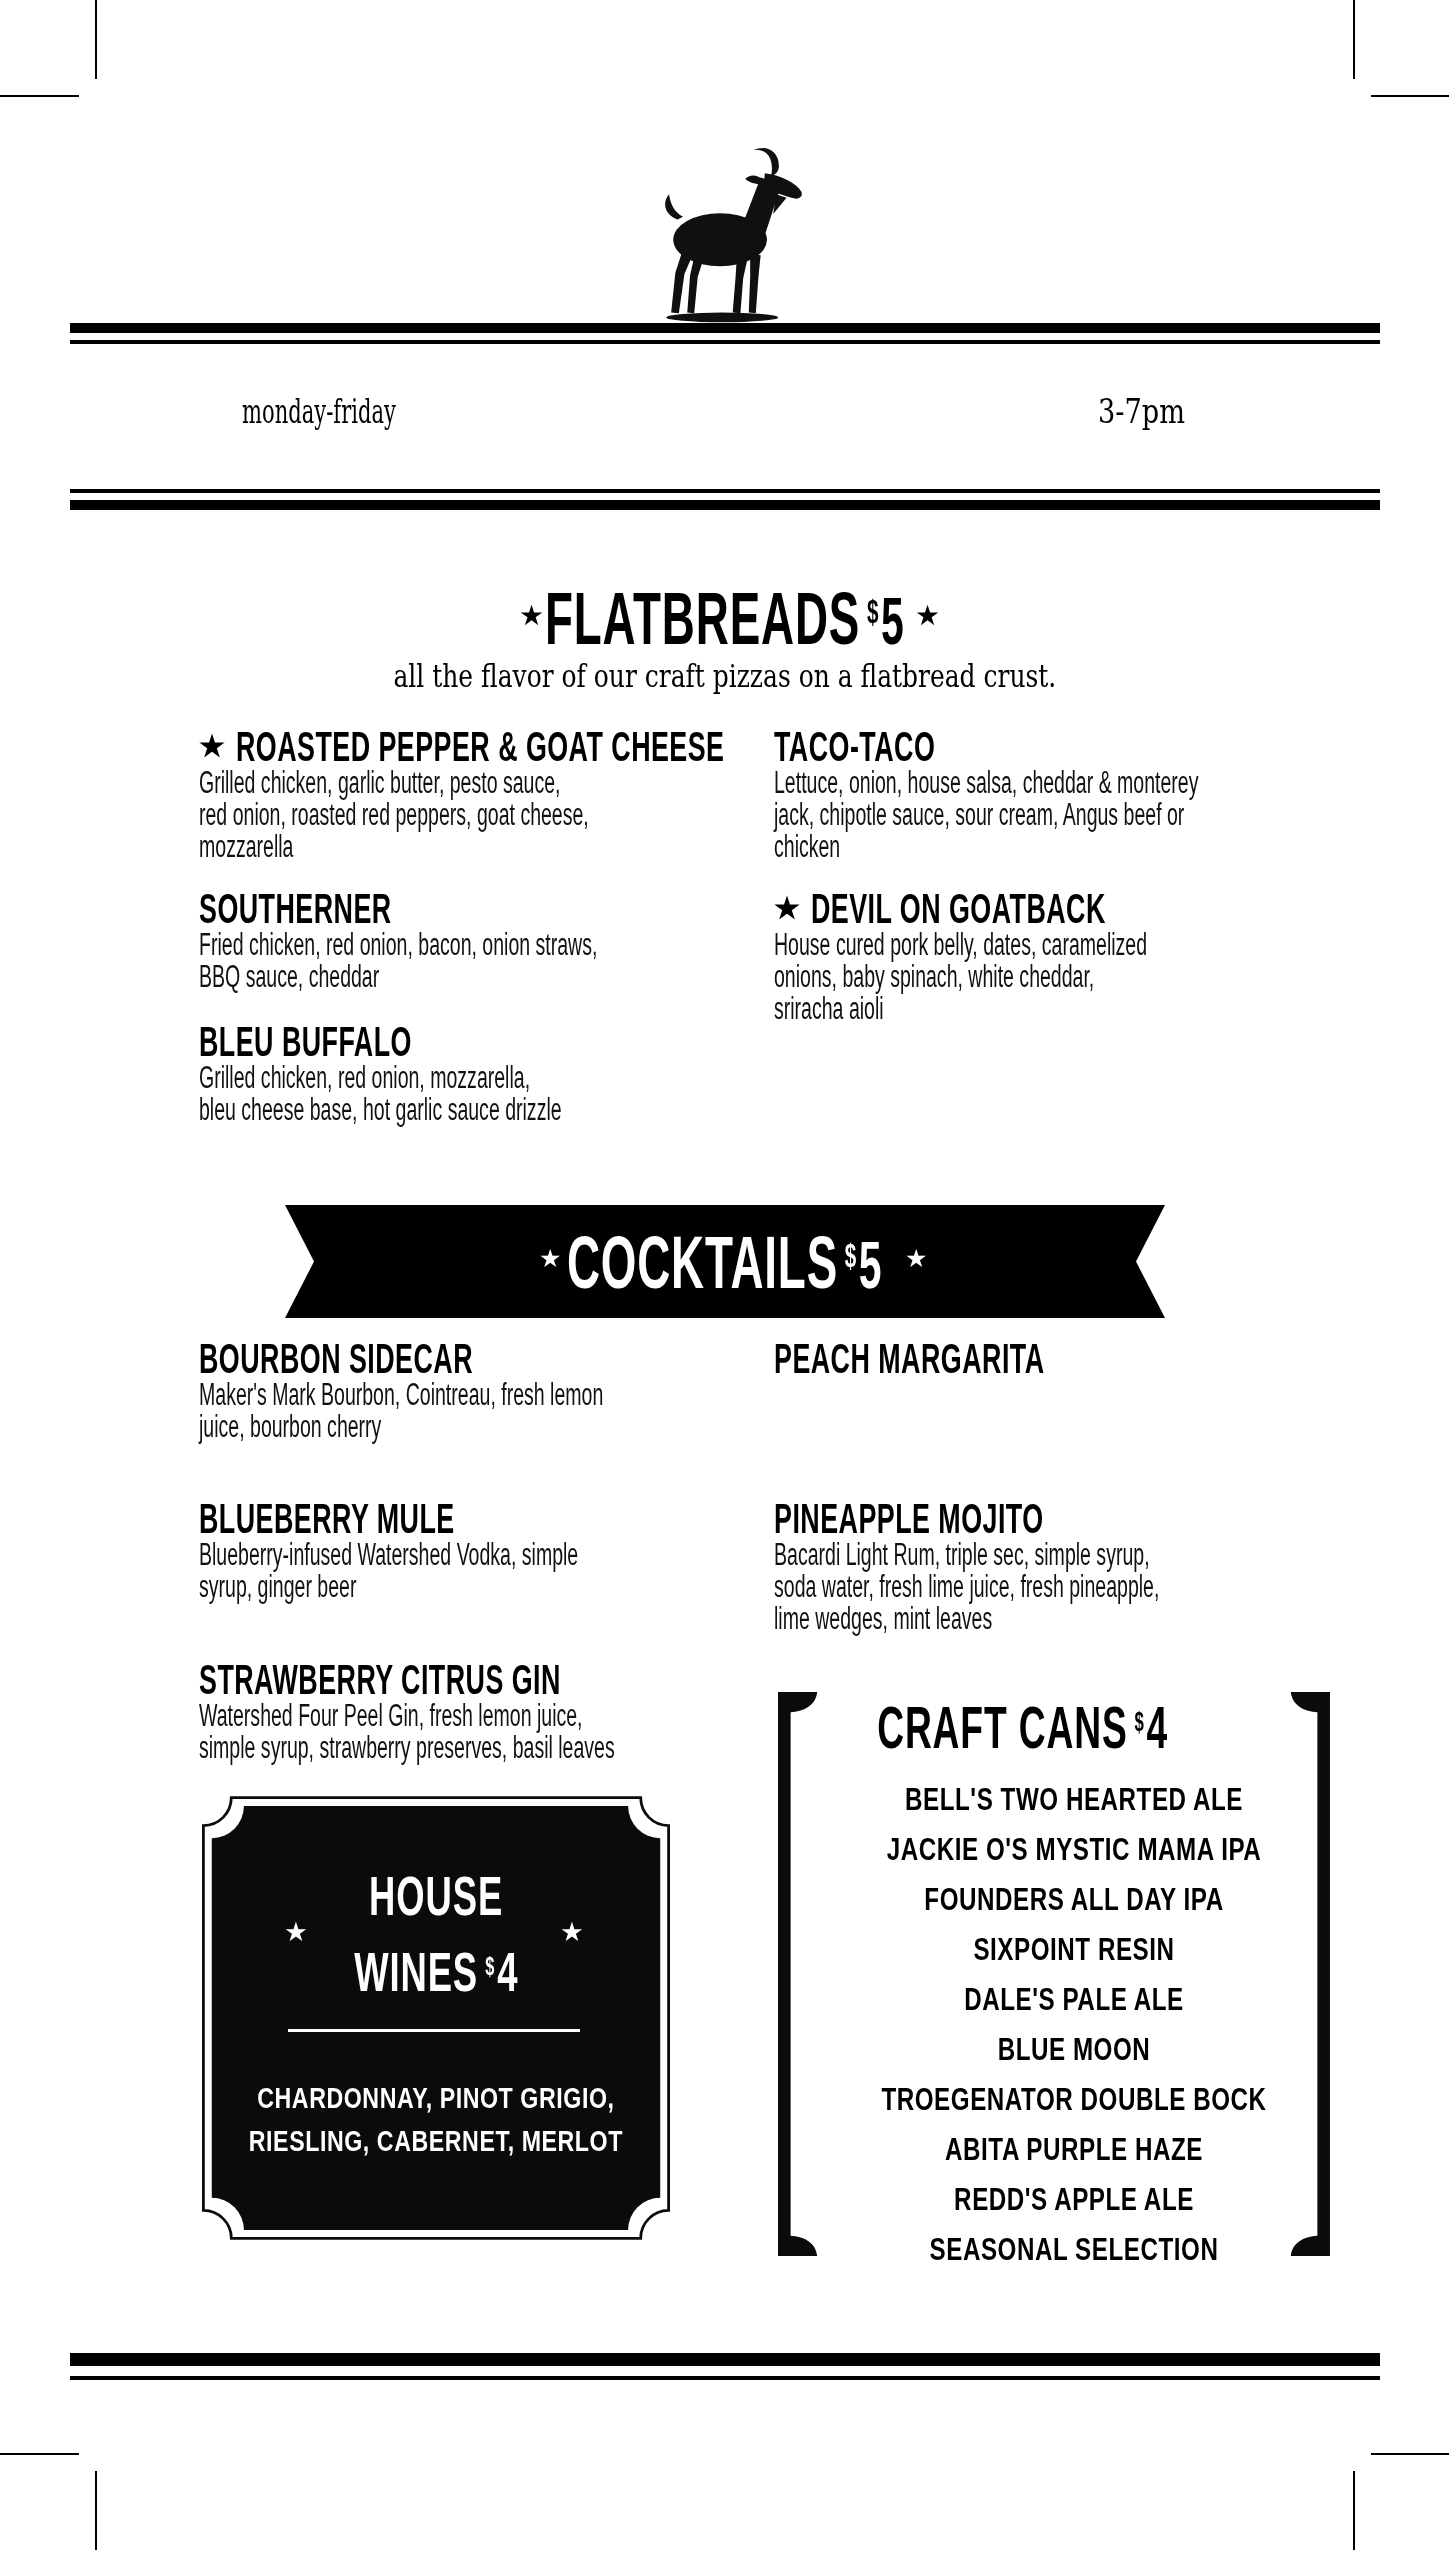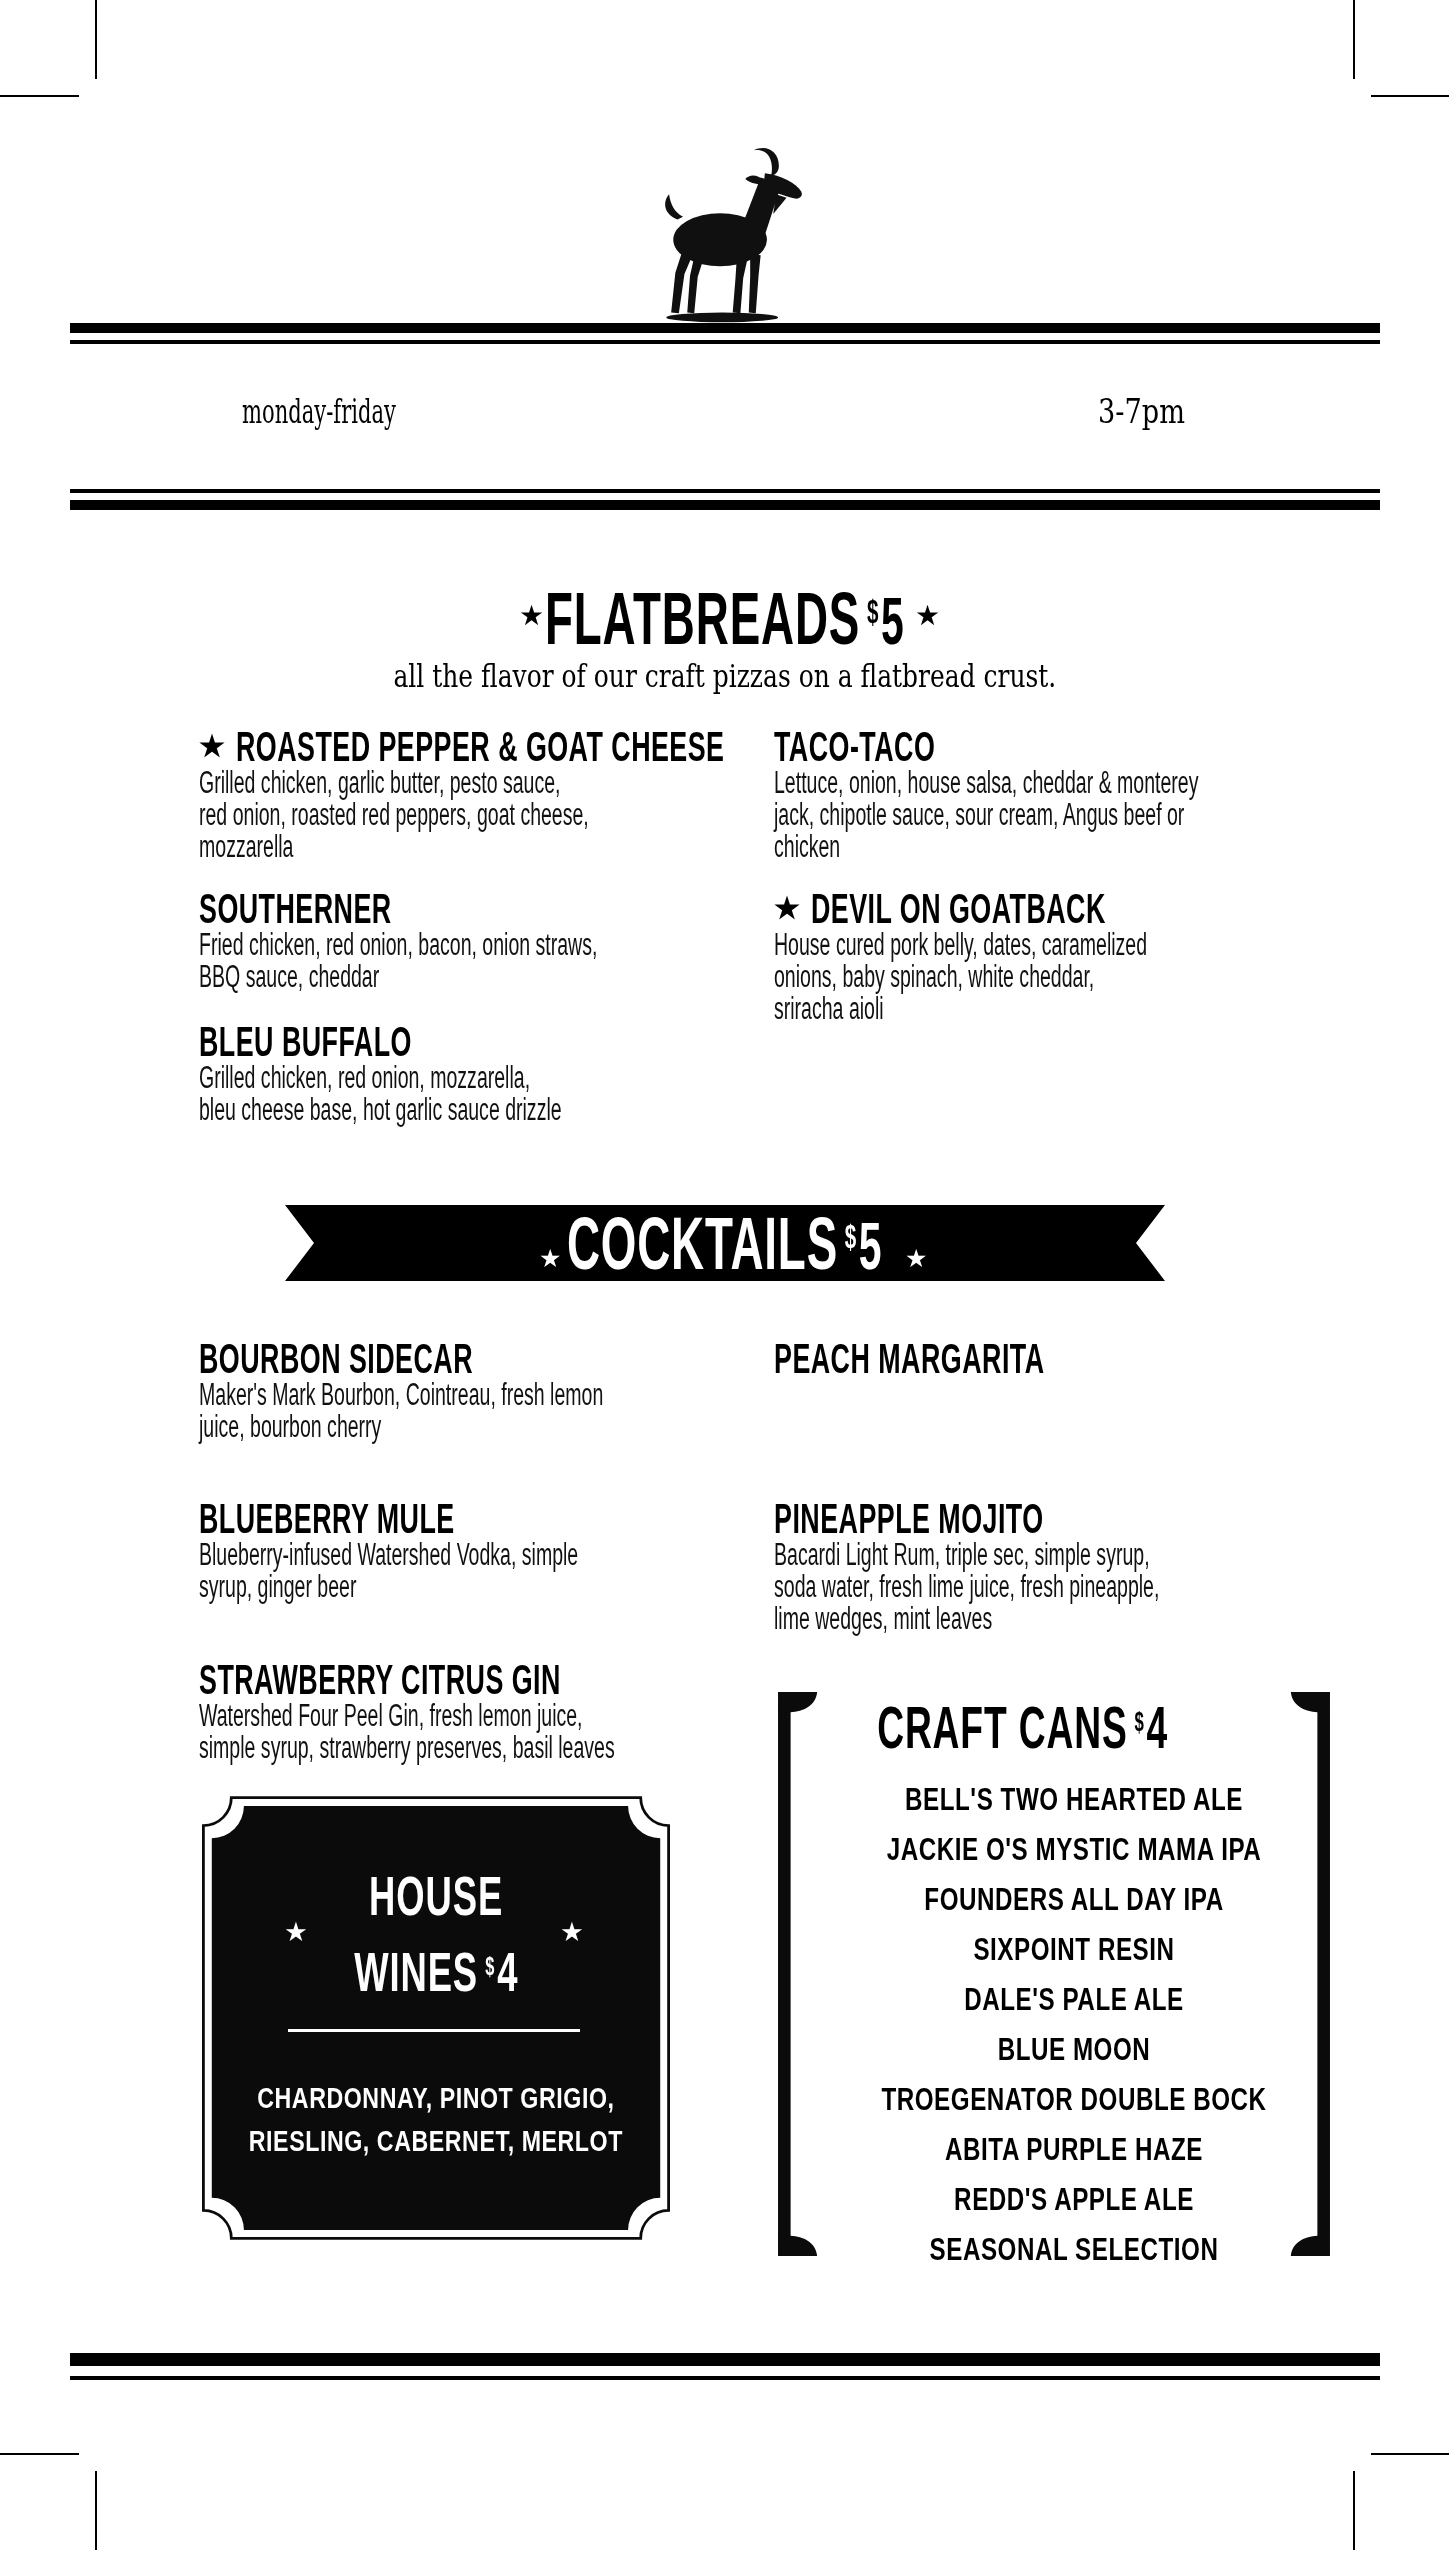--- a/index.html
+++ b/index.html
@@ -13,21 +13,21 @@
   .serif{font-family:"DejaVu Serif","Liberation Serif",serif;}
   .bigtitle{font-weight:bold;letter-spacing:1.4px;}
   .cur{font-size:0.45em;position:relative;top:-0.62em;margin:0 2.8px 0 11.2px;}
   .star-abs{position:absolute;font-size:28px;line-height:28px;}
   .item{position:absolute;width:573px;}
   .item-title{display:flex;align-items:center;gap:11.2px;font-weight:bold;font-size:42px;line-height:39px;}
   .item-title .t{display:inline-block;transform:scaleX(0.64);transform-origin:left center;white-space:nowrap;letter-spacing:0.7px;}
   .istar{font-size:29px;line-height:29px;}
   .item-desc{margin-top:1.4px;font-size:31px;line-height:32px;color:#111;}
   .dl{transform:scaleX(0.63);transform-origin:left top;white-space:nowrap;}
-  .ribbon{position:absolute;left:285px;top:1205px;width:880px;height:76px;background:#000;
+  .ribbon{position:absolute;left:285px;top:1205px;width:880px;height:113px;background:#000;
           clip-path:polygon(0 0,100% 0,calc(100% - 29px) 50%,100% 100%,0 100%,29px 50%);
           display:flex;justify-content:center;align-items:center;color:#fff;}
   .hw-box{position:absolute;left:202px;top:1796px;width:468px;height:444px;color:#fff;}
   .hw-center{position:absolute;left:0;width:100%;display:flex;justify-content:center;align-items:center;}
   .beers{position:absolute;left:792px;top:1775px;width:524px;text-align:center;
          font-weight:bold;font-size:31px;line-height:50px;padding-left:20px;}
   .beers .bl{transform:scaleX(0.78);transform-origin:center top;white-space:nowrap;letter-spacing:0.7px;}
   .craft-head{position:absolute;left:761px;top:1696px;width:524px;height:63px;
               display:flex;justify-content:center;align-items:center;}
   svg{display:block;}

